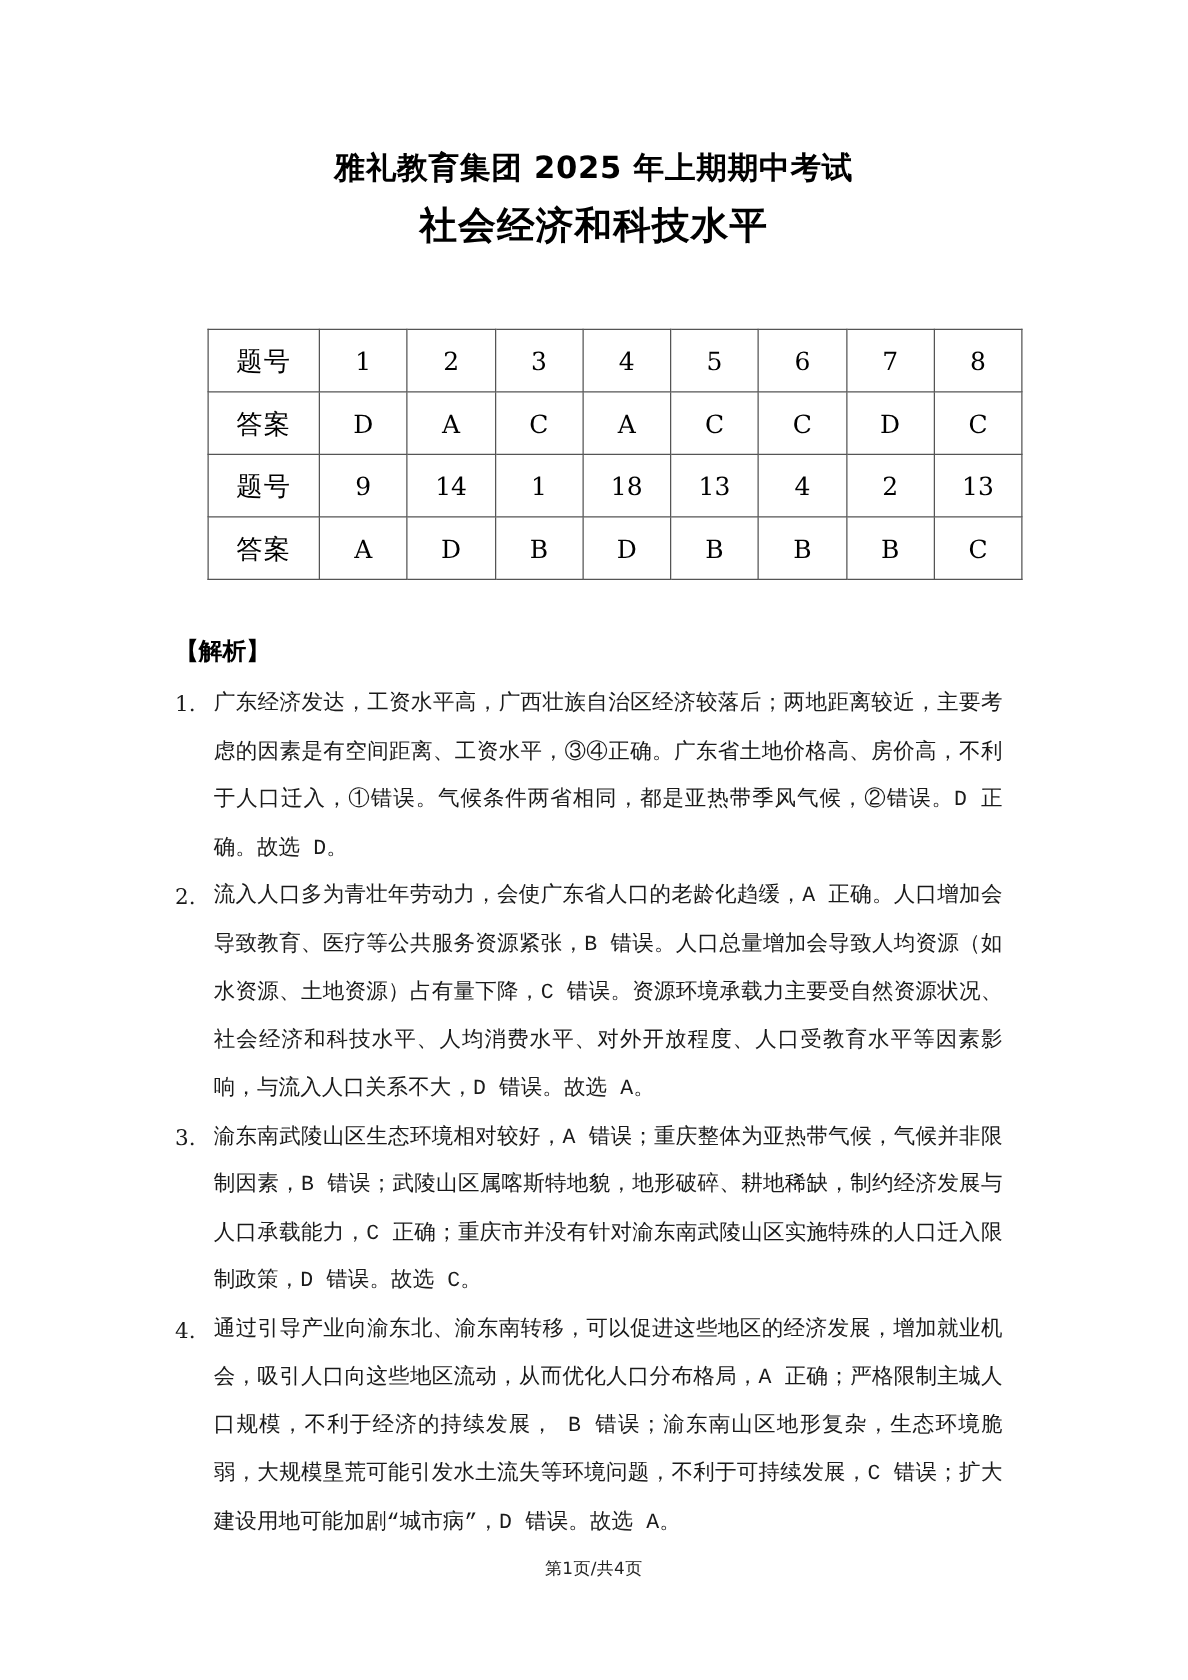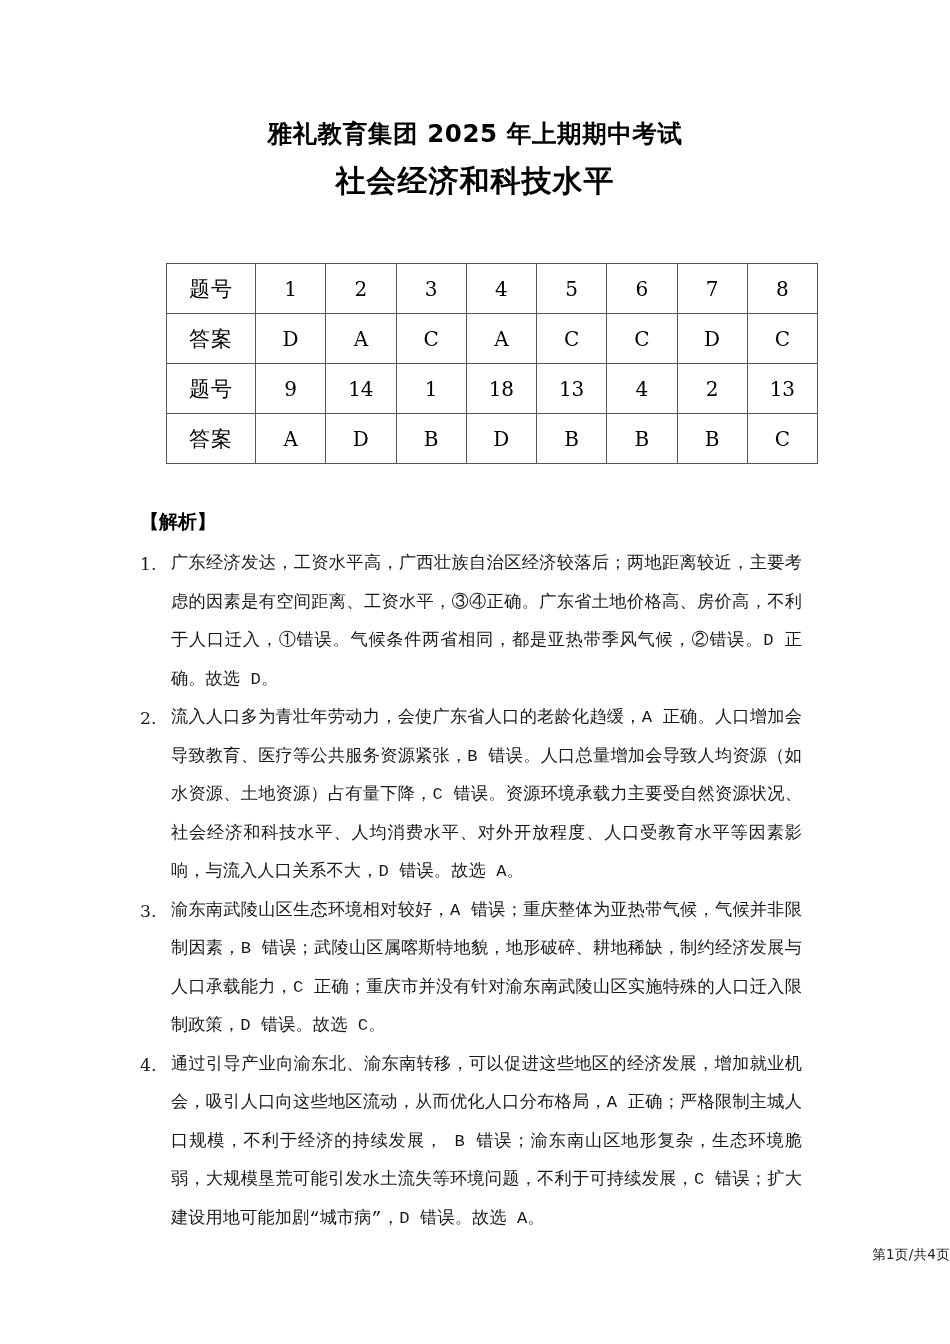--- a/index.html
+++ b/index.html
@@ -139,21 +139,21 @@
     display: block;
     font-family: Liberation Mono, monospace;
   }
 
   
   .footer {
     position: absolute;
     left: 0;
     top: 1246px;
     width: 950px;
-    text-align: right;
+    text-align: center;
     font-family: "DejaVu Sans", "Liberation Sans", sans-serif;
     font-size: 13.5px;
     color: #222;
     letter-spacing: 0.3px;
   }
 </style>
 </head>
 <body>
 
 <div class="page">

